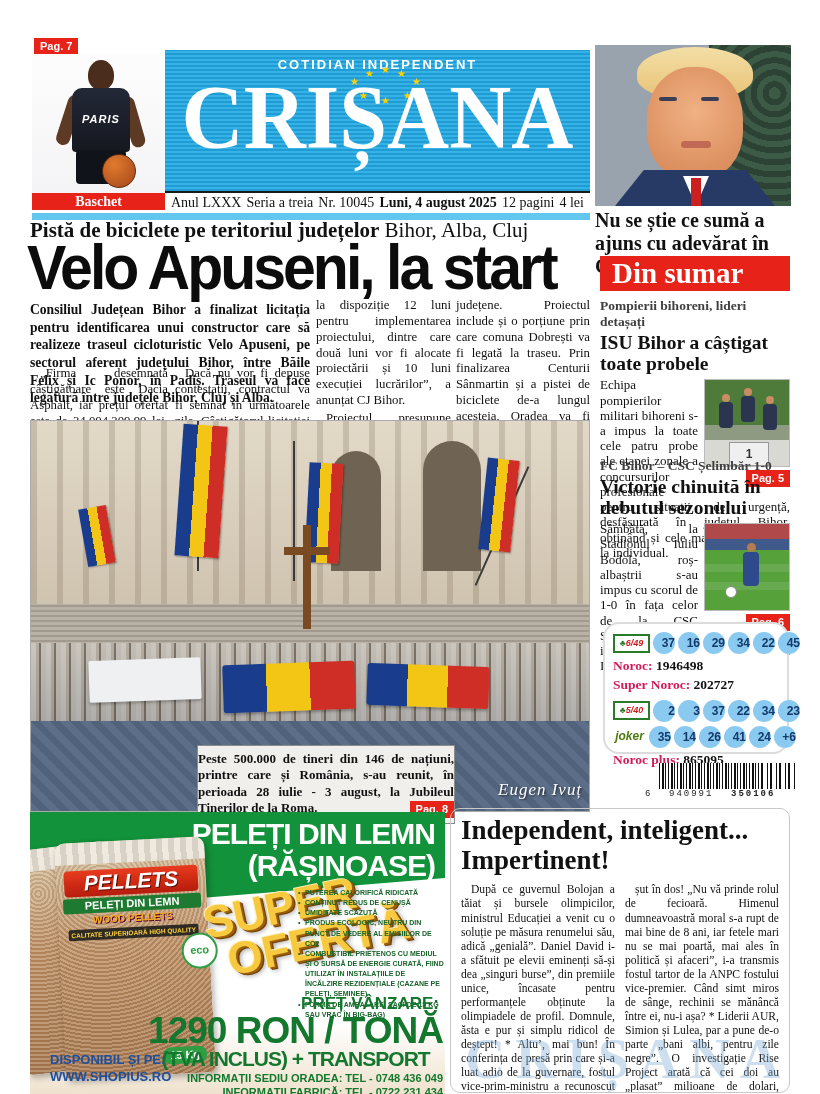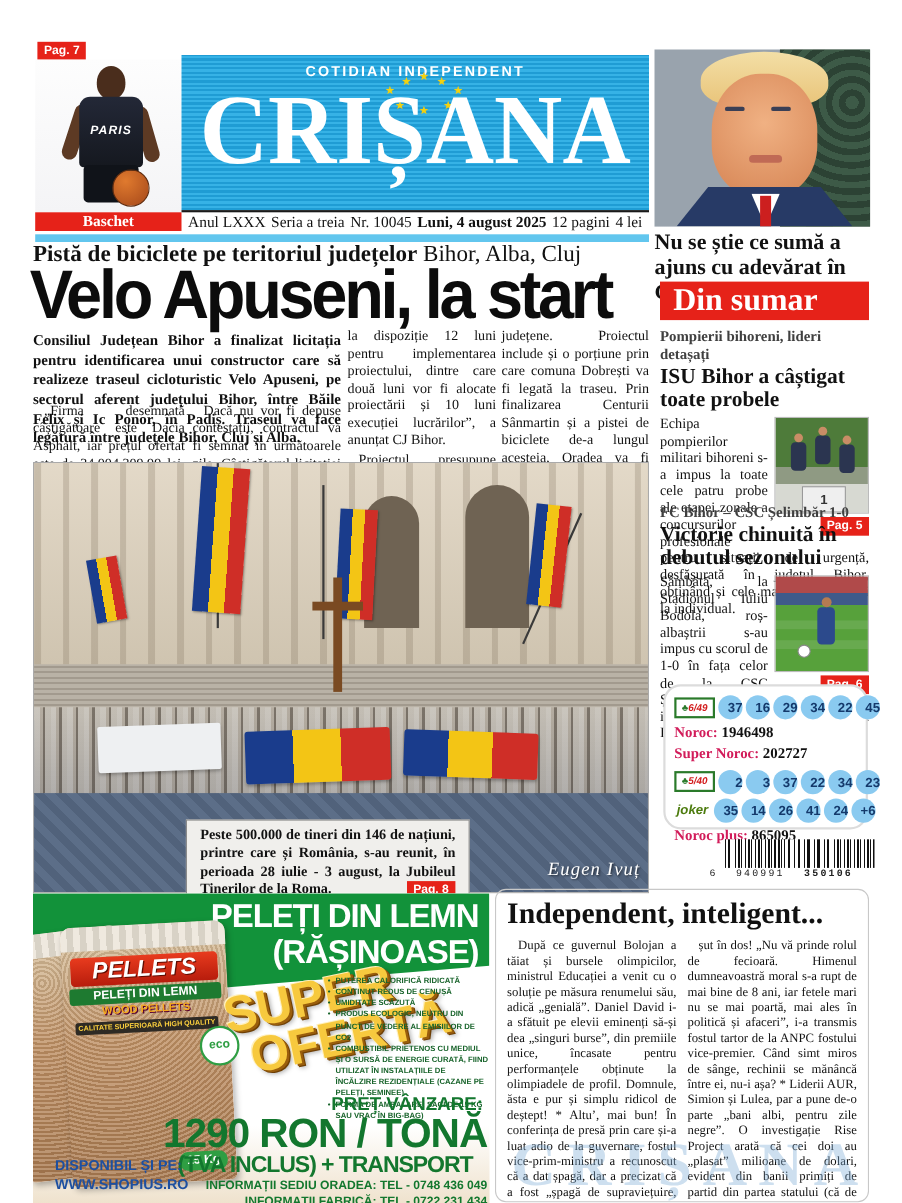--- a/index.html
+++ b/index.html
@@ -114,22 +114,22 @@
                      repeating-linear-gradient(-45deg,rgba(255,255,255,0.06) 0 3px,rgba(0,0,0,0.08) 3px 9px);}
   .flagv{position:absolute;background:linear-gradient(90deg,#1a3c8c 0 33%,#f3c515 33% 66%,#cf2e27 66% 100%);
          box-shadow:1px 1px 2px rgba(0,0,0,0.35);}
   .pole{position:absolute;width:2px;background:#3a3a3a;}
   .flagh{position:absolute;background:linear-gradient(90deg,#1a3c8c 0 33%,#f3c515 33% 66%,#cf2e27 66% 100%);
          border-radius:3px;box-shadow:0 2px 3px rgba(0,0,0,0.3);}
   .banner-w{position:absolute;background:#eef0f2;border-radius:2px;box-shadow:0 2px 3px rgba(0,0,0,0.25);}
   .cross{position:absolute;left:253px;top:104px;width:46px;height:104px;}
   .cross .v{position:absolute;left:19px;top:0;width:8px;height:104px;background:#7a4a22;}
   .cross .h{position:absolute;left:0;top:22px;width:46px;height:8px;background:#7a4a22;}
-  .caption{left:169px;top:745px;width:258px;background:rgba(247,245,240,0.96);border:1px solid #8b8b8b;
-           padding:5px 12px;font:bold 13px/1.25 "Liberation Serif",serif;box-sizing:border-box;}
+  .caption{left:197px;top:745px;width:258px;background:rgba(247,245,240,0.96);border:1px solid #8b8b8b;
+           padding:5px 0;font:bold 13px/1.25 "Liberation Serif",serif;box-sizing:border-box;}
   .caption .red-tag{float:right;margin-top:1px;}
   .credit{left:498px;top:780px;color:#fff;font:italic 17px "Liberation Serif",serif;
           text-shadow:1px 1px 2px rgba(0,0,0,0.6);letter-spacing:1px;}
 
   
   .ad{left:30px;top:812px;width:415px;height:282px;background:linear-gradient(180deg,#fff 0 75%,#efe2cd 100%);overflow:hidden;}
   .ad-green{position:absolute;left:0;top:0;width:100%;height:100px;background:#12923a;
             clip-path:polygon(0 0,100% 0,100% 66%,0 100%);}
   .ad-title{position:absolute;right:10px;top:6px;width:260px;text-align:right;color:#fff;
             font:bold 30px/1.05 "Liberation Sans",sans-serif;letter-spacing:-1px;}
@@ -399,20 +399,21 @@
     </div>
     <div class="contacts">
       <div>INFORMAȚII SEDIU ORADEA: TEL - 0748 436 049</div>
       <div>INFORMAȚII FABRICĂ: TEL - 0722 231 434</div>
     </div>
   </div>
 
   <div class="abs opinion">
     <div class="op-head">
       <div>Independent, inteligent...</div>
+      <div>Impertinent!</div>
     </div>
     <div class="op-cols">
       <div class="op-col">
           <p>După ce guvernul Bolojan a tăiat și bursele olimpicilor, ministrul Educației a venit cu o soluție pe măsura renumelui său, adică „genială”. Daniel David i-a sfătuit pe elevii eminenți să-și dea „singuri burse”, din premiile unice, încasate pentru performanțele obținute la olimpiadele de profil. Domnule, ăsta e pur și simplu ridicol de deștept! * Altu’, mai bun! În conferința de presă prin care și-a luat adio de la guvernare, fostul vice-prim-ministru a recunoscut că a dat șpagă, dar a precizat că a fost „șpagă de supraviețuire, nu de îmbogățire”. În atenția d-lui Anastasiu, șpaga e șpagă și punct! * Tot despre Anastasiu. Ce ieșire triumfală, să-ți dea Piedone un</p>
         </div>
       <div class="op-col">
         <p>șut în dos! „Nu vă prinde rolul de fecioară. Himenul dumneavoastră moral s-a rupt de mai bine de 8 ani, iar fetele mari nu se mai poartă, mai ales în politică și afaceri”, i-a transmis fostul tartor de la ANPC fostului vice-premier. Când simt miros de sânge, rechinii se mănâncă între ei, nu-i așa? * Liderii AUR, Simion și Lulea, par a pune de-o parte „bani albi, pentru zile negre”. O investigație Rise Project arată că cei doi au „plasat” milioane de dolari, evident din banii primiți de partid din partea statului (că de unde altundeva?), într-o firmă ce aparține unui cetățean moldovean, el însuși membru AUR. Mai mult, înainte firma ar fost a lui Simion.</p>
 
       </div>
     </div>

